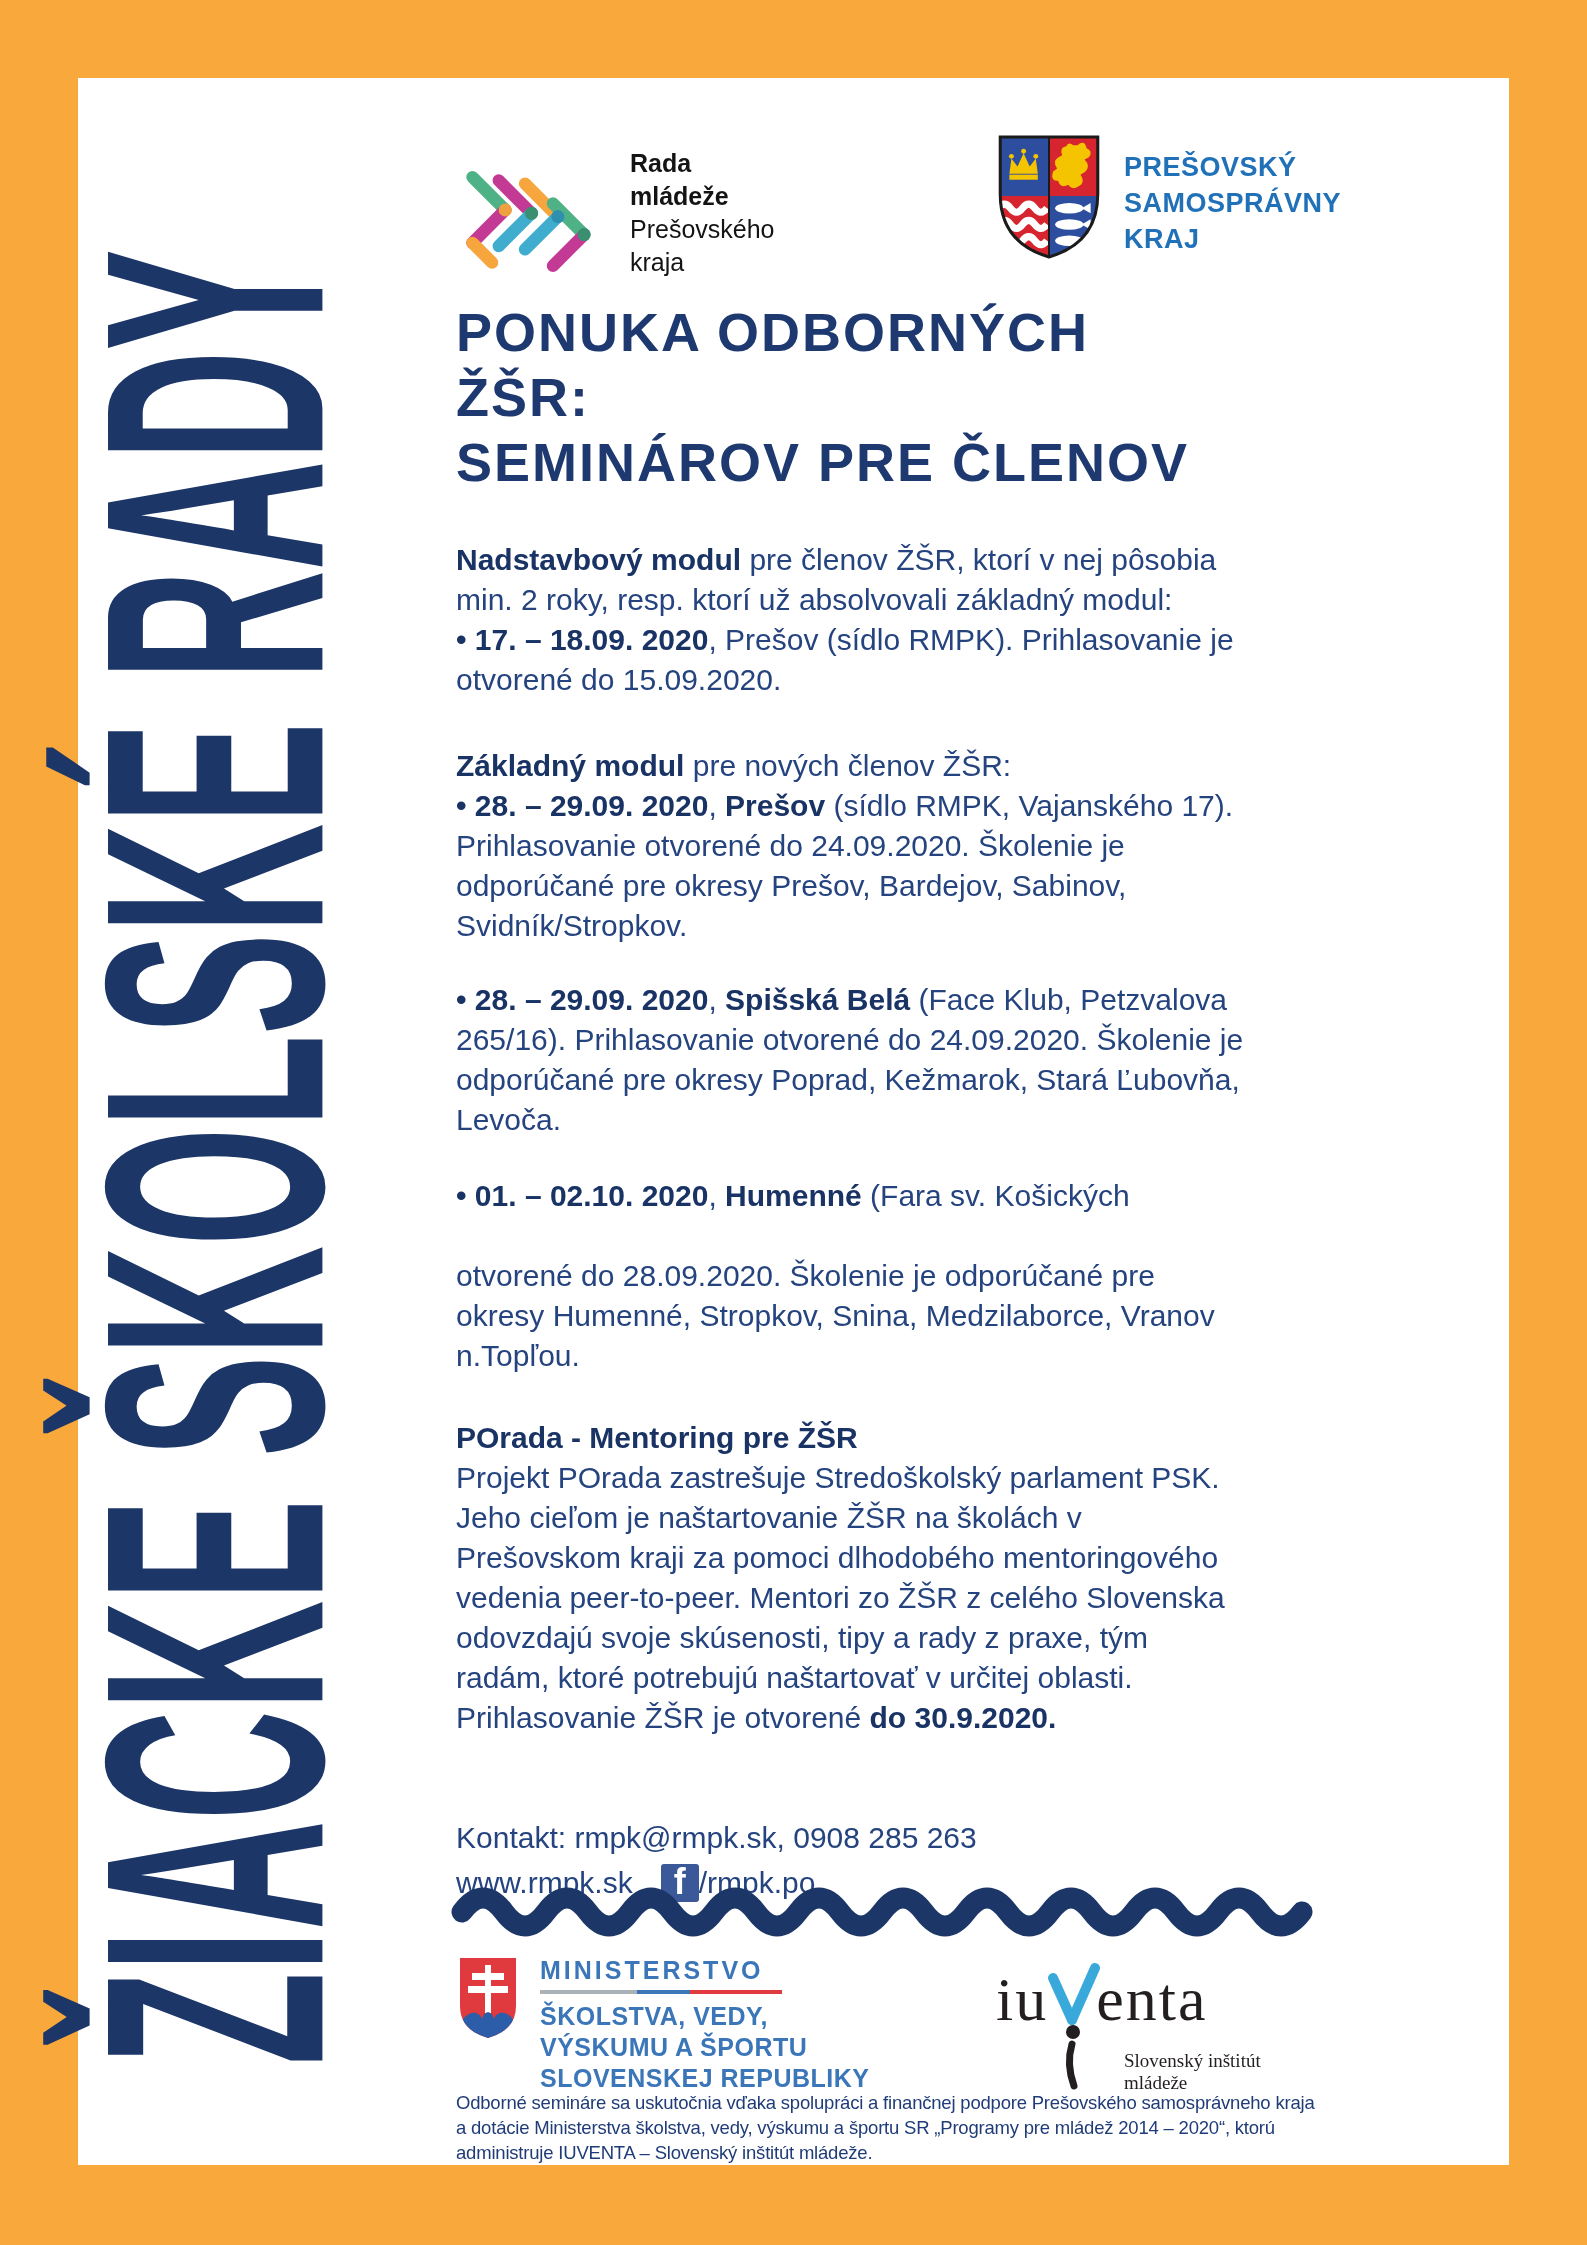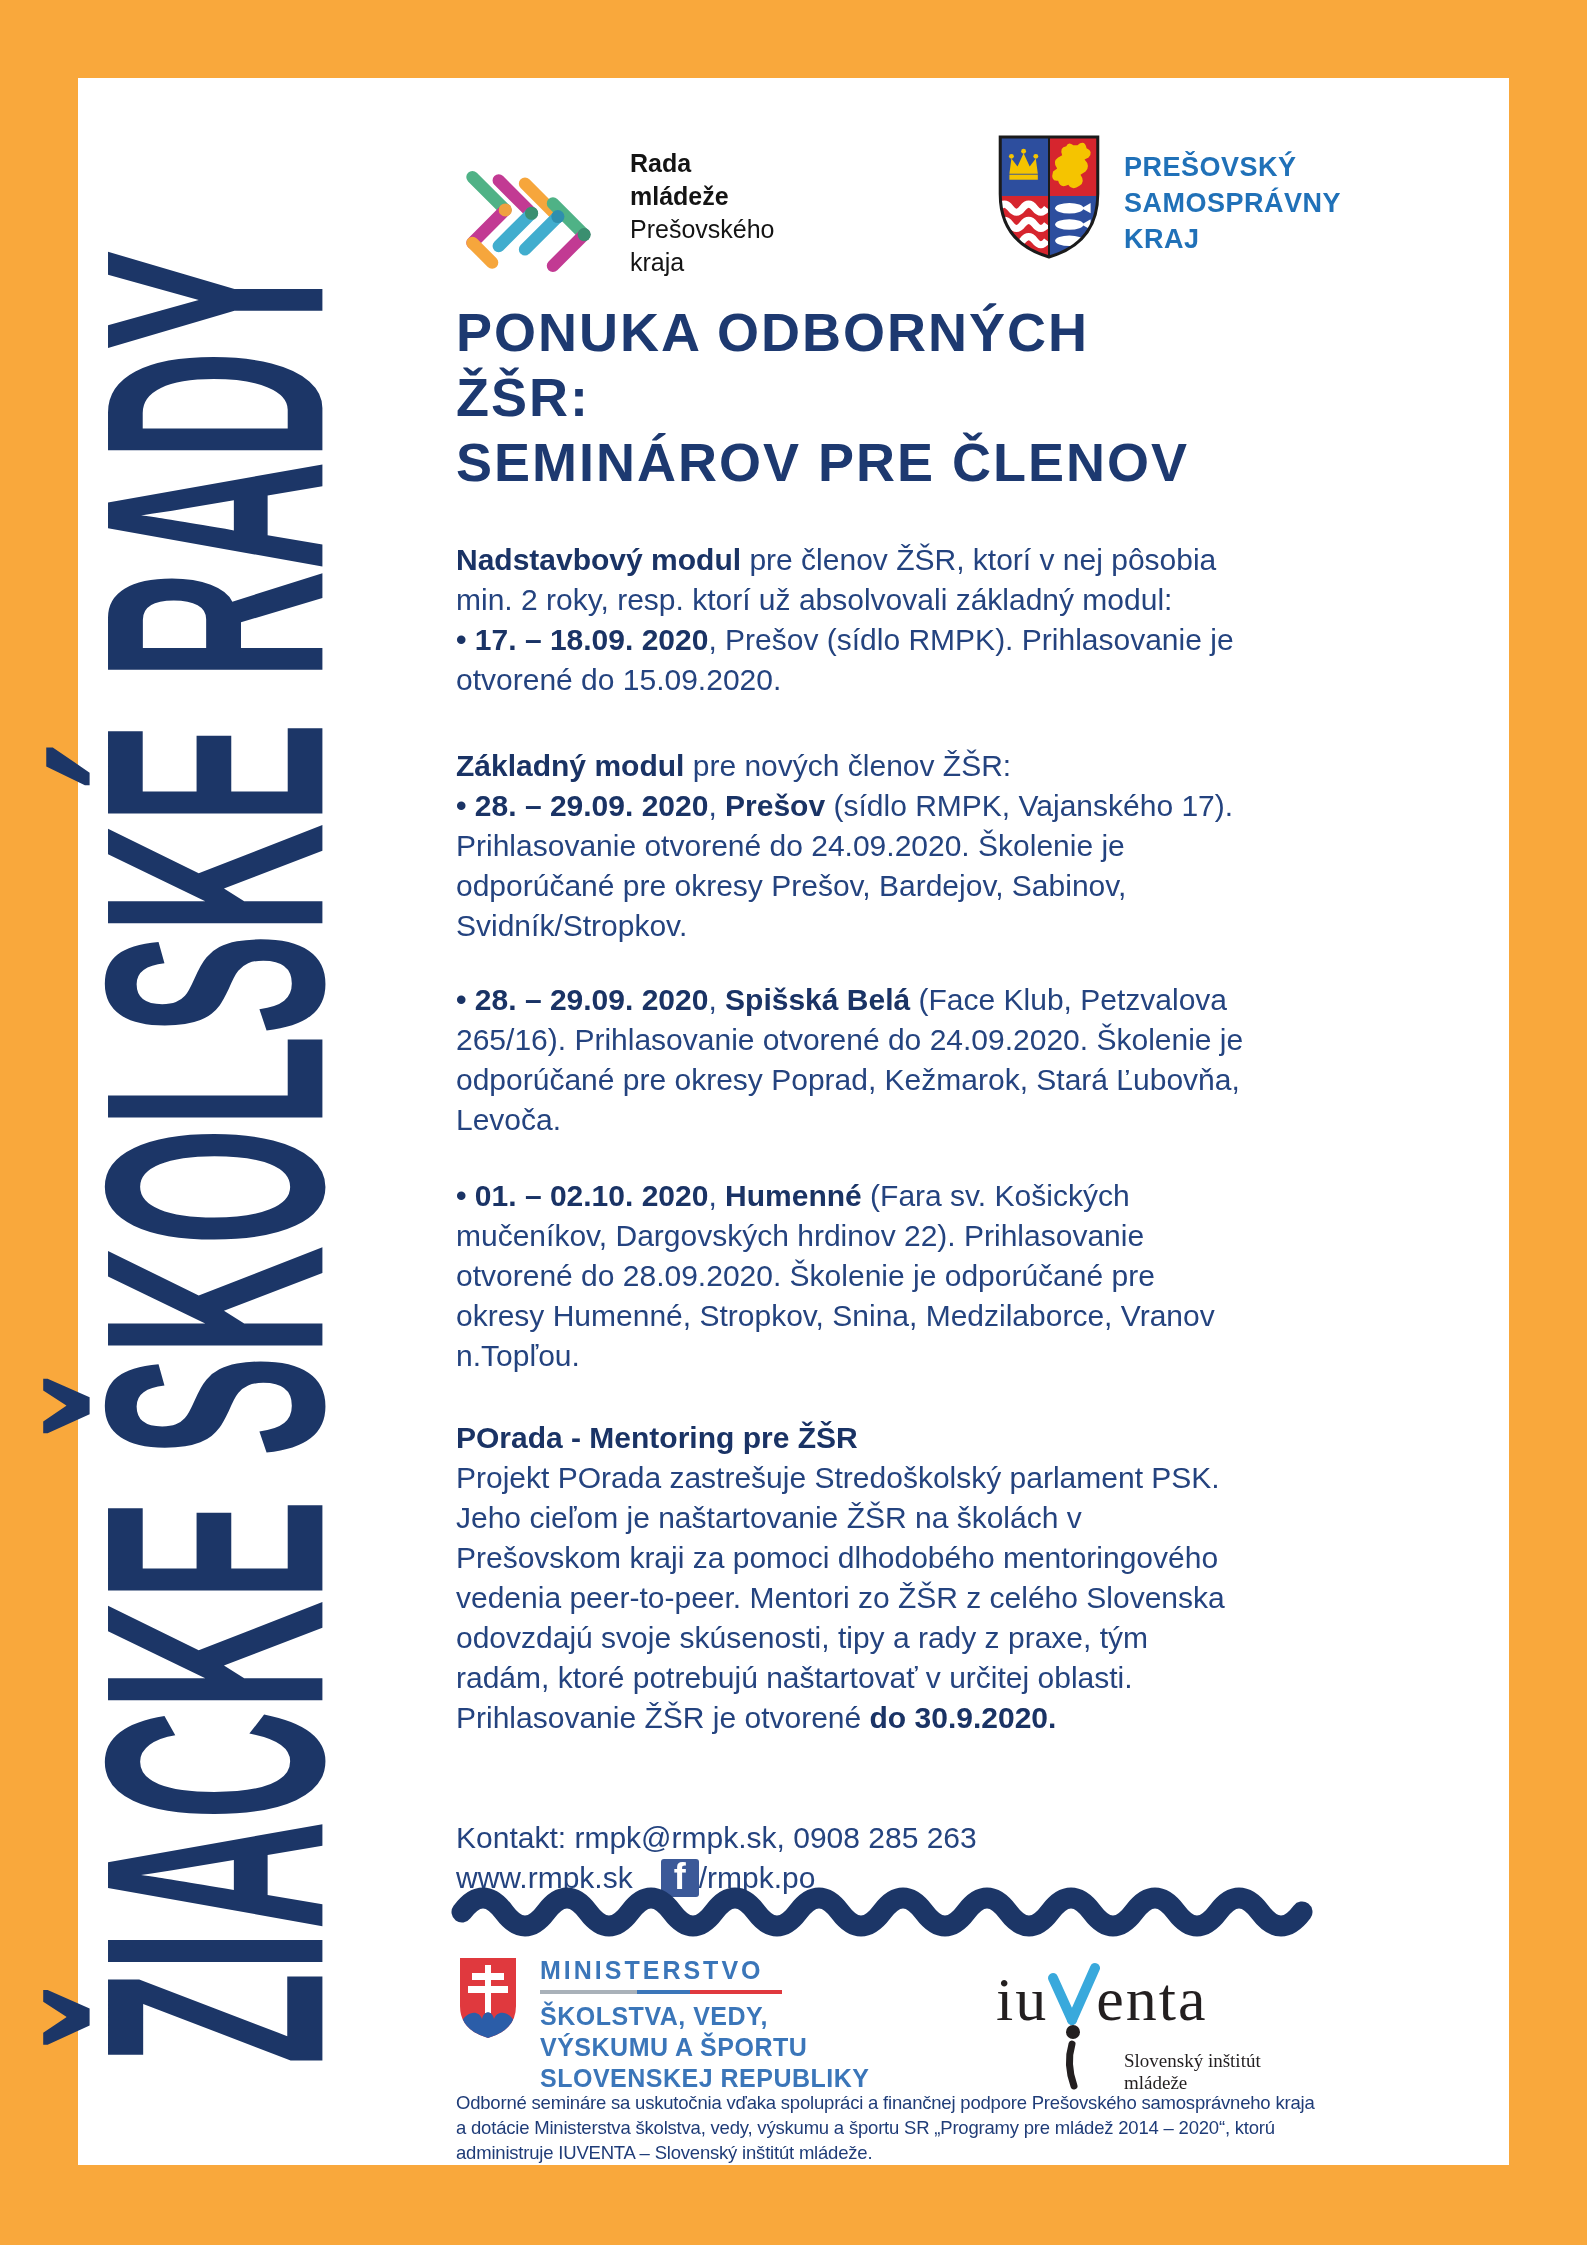--- a/index.html
+++ b/index.html
@@ -31,21 +31,21 @@
   .title{position:absolute;left:378px;top:222px;width:900px;
     font-size:54px;font-weight:700;letter-spacing:2px;line-height:65px;color:#1D3970;}
 
   
   .para{position:absolute;left:378px;width:905px;font-size:30px;line-height:40px;color:#24437F;}
   .para .b{font-weight:700;color:#1A3365;}
   .p1{top:462px;} .p2{top:668px;} .p3{top:902px;} .p4{top:1098px;} .p5{top:1340px;}
 
   
   .contact{position:absolute;left:378px;top:1740px;width:905px;font-size:30px;line-height:40px;color:#24437F;}
-  .contact-row2{display:flex;align-items:center;}
+  .contact-row2{display:flex;align-items:center;margin-top:5px;}
   .fb{width:38px;height:38px;background:#3B5998;color:#FFFFFF;border-radius:3px;margin-left:28px;
       display:flex;align-items:flex-end;justify-content:center;font-weight:700;font-size:36px;line-height:40px;overflow:hidden;}
 
   
   .wave{position:absolute;left:372px;top:1796px;}
 
   
   .logos2{position:absolute;left:378px;top:1876px;width:870px;display:flex;justify-content:space-between;align-items:flex-start;}
   .ministry{display:flex;gap:20px;align-items:flex-start;}
   .min-text{margin-top:2px;}
@@ -135,21 +135,21 @@
 
   <div class="title">
     <div>PONUKA ODBORNÝCH</div>
     <div>ŽŠR:</div>
     <div>SEMINÁROV PRE ČLENOV</div>
   </div>
 
   <div class="para p1"><span class="b">Nadstavbový modul</span><span> pre členov ŽŠR, ktorí v nej pôsobia</span><br><span>min. 2 roky, resp. ktorí už absolvovali základný modul:</span><br><span class="b">• 17. – 18.09. 2020</span><span>, Prešov (sídlo RMPK). Prihlasovanie je</span><br><span>otvorené do 15.09.2020.</span></div>
   <div class="para p2"><span class="b">Základný modul</span><span> pre nových členov ŽŠR:</span><br><span class="b">• 28. – 29.09. 2020</span><span>, </span><span class="b">Prešov</span><span> (sídlo RMPK, Vajanského 17).</span><br><span>Prihlasovanie otvorené do 24.09.2020. Školenie je</span><br><span>odporúčané pre okresy Prešov, Bardejov, Sabinov,</span><br><span>Svidník/Stropkov.</span></div>
   <div class="para p3"><span class="b">• 28. – 29.09. 2020</span><span>, </span><span class="b">Spišská Belá</span><span> (Face Klub, Petzvalova</span><br><span>265/16). Prihlasovanie otvorené do 24.09.2020. Školenie je</span><br><span>odporúčané pre okresy Poprad, Kežmarok, Stará Ľubovňa,</span><br><span>Levoča.</span></div>
-  <div class="para p4"><span class="b">• 01. – 02.10. 2020</span><span>, </span><span class="b">Humenné</span><span> (Fara sv. Košických</span><br><span>mučeníkov, Dargovských hrdinov 22). Prihlasovanie</span><br><span>otvorené do 28.09.2020. Školenie je odporúčané pre</span><br><span>okresy Humenné, Stropkov, Snina, Medzilaborce, Vranov</span><br><span>n.Topľou.</span></div>
+  <div class="para p4"><span class="b">• 01. – 02.10. 2020</span><span>, </span><span class="b">Humenné</span><span> (Fara sv. Košických</span><br><br><span>otvorené do 28.09.2020. Školenie je odporúčané pre</span><br><span>okresy Humenné, Stropkov, Snina, Medzilaborce, Vranov</span><br><span>n.Topľou.</span></div>
   <div class="para p5"><span class="b">POrada - Mentoring pre ŽŠR</span><br><span>Projekt POrada zastrešuje Stredoškolský parlament PSK.</span><br><span>Jeho cieľom je naštartovanie ŽŠR na školách v</span><br><span>Prešovskom kraji za pomoci dlhodobého mentoringového</span><br><span>vedenia peer-to-peer. Mentori zo ŽŠR z celého Slovenska</span><br><span>odovzdajú svoje skúsenosti, tipy a rady z praxe, tým</span><br><span>radám, ktoré potrebujú naštartovať v určitej oblasti.</span><br><span>Prihlasovanie ŽŠR je otvorené </span><span class="b">do 30.9.2020.</span></div>
 
   <div class="contact">
     <div>Kontakt: rmpk@rmpk.sk, 0908 285 263</div>
     <div class="contact-row2">
       <span>www.rmpk.sk</span>
       <span class="fb">f</span>
       <span>/rmpk.po</span>
     </div>
   </div>

